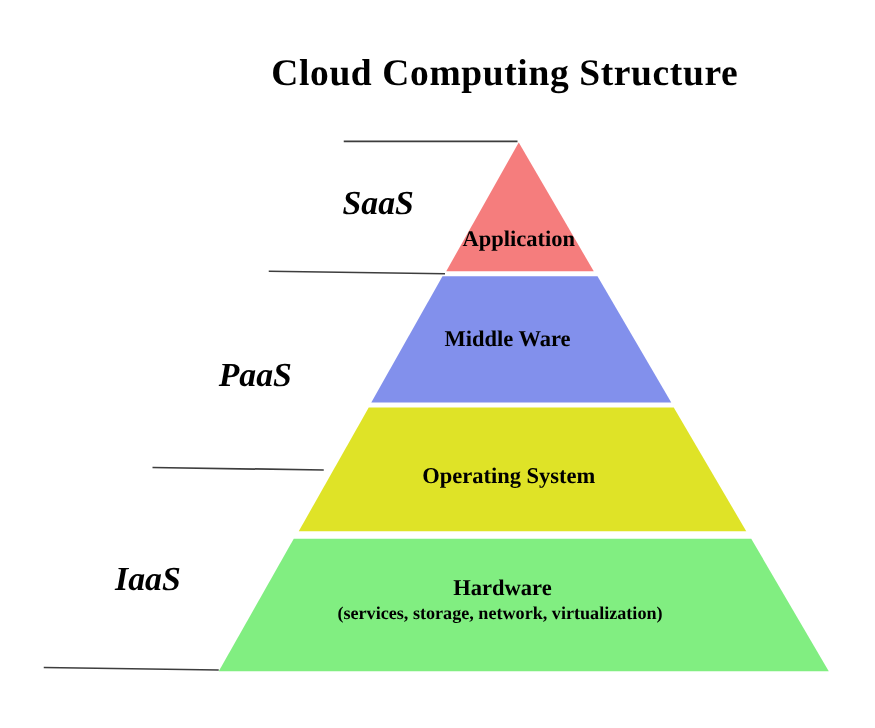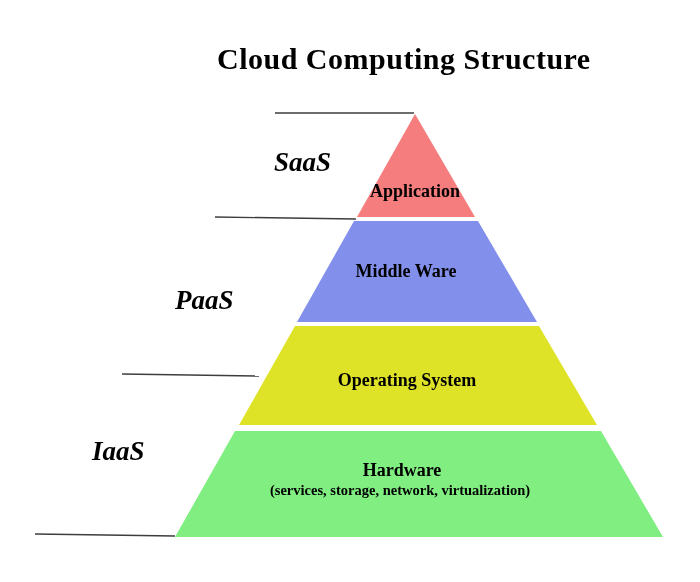--- a/index.html
+++ b/index.html
@@ -34,21 +34,21 @@
   .side-label {
     position: absolute;
     font-size: 27px;
     font-weight: bold;
     color: #000000;
     white-space: nowrap;
     font-style: italic;
   }
   #label-saas { left: 274px; top: 147px; }
   #label-paas { left: 175px; top: 285px; }
-  #label-iaas { left: 92px;  top: 436px; }
+  #label-iaas { left: 92px;  top: 448px; }
   .layer-text {
     font-family: "Liberation Serif", "DejaVu Serif", serif;
     font-weight: bold;
     fill: #000000;
   }
   .layer-text-main { font-size: 18px; }
   .layer-text-sub  { font-size: 14.5px; }
   .leader-line {
     stroke: #3d3d3d;
     stroke-width: 1.4;

